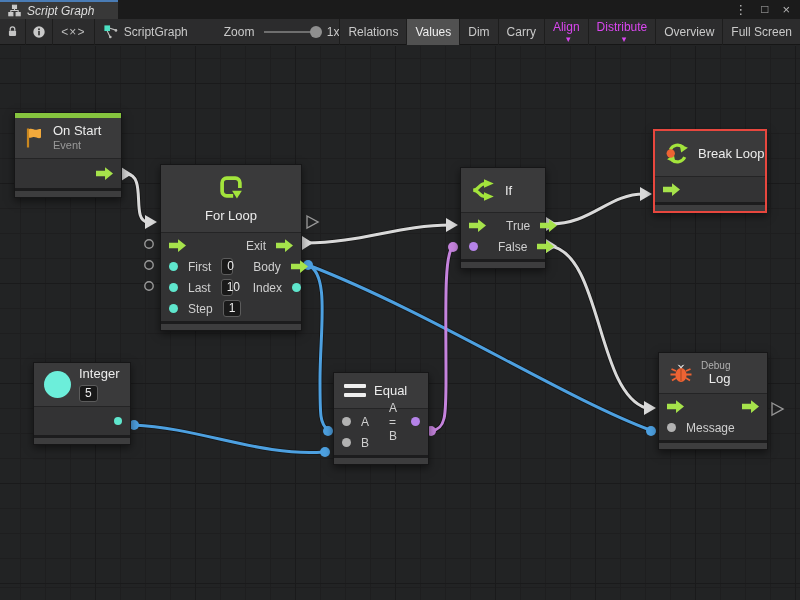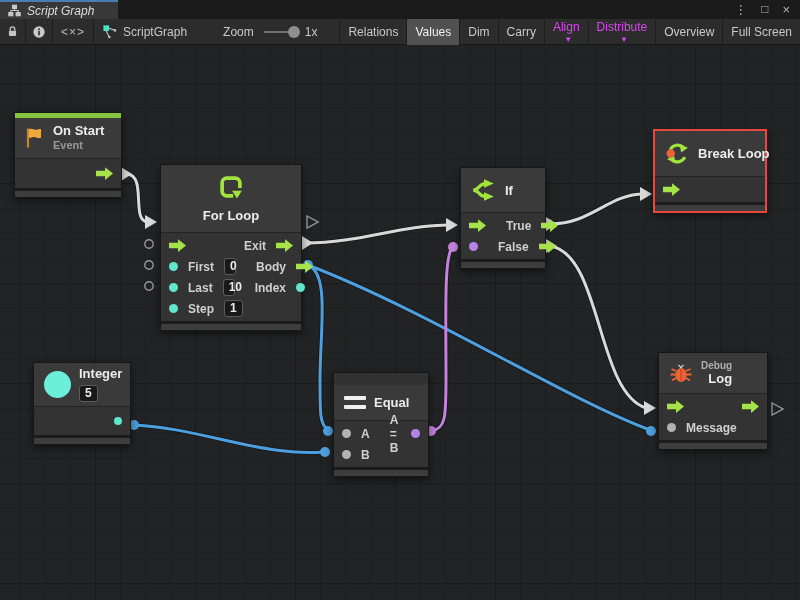--- a/index.html
+++ b/index.html
@@ -30,21 +30,21 @@
   .graph{position:absolute;left:0;top:46px;width:800px;height:554px;background-color:#222324;
     background-image:
       repeating-linear-gradient(90deg,#1a1a1b 0 1px,transparent 1px 100px),
       repeating-linear-gradient(0deg,#1a1a1b 0 1px,transparent 1px 100px),
       repeating-linear-gradient(90deg,#1e1e1f 0 1px,transparent 1px 25px),
       repeating-linear-gradient(0deg,#1e1e1f 0 1px,transparent 1px 25px);
     background-position:-5px -16px;}
   .wires{position:absolute;left:0;top:-46px;width:800px;height:600px;z-index:1;pointer-events:none;}
 
   
-  .node{position:absolute;z-index:2;background:#323233;border:1px solid #161617;box-shadow:0 3px 8px rgba(0,0,0,.5);font-weight:bold;}
+  .node{position:absolute;z-index:2;background:#323233;border:1px solid #161617;box-shadow:0 3px 8px rgba(0,0,0,.5);}
   .node .accent{height:5px;background:#85c43e;}
   .hdr{background:#3a3a3b;display:flex;align-items:center;gap:8px;padding:6px 10px;}
   .hdr .tcol{display:flex;flex-direction:column;line-height:1.15;}
   .ntitle{font-size:13px;color:#ececec;white-space:nowrap;}
   .nsub{font-size:11px;color:#9a9a9a;}
   .nsub-top{font-size:10px;color:#b0b0b0;}
   .body{border-top:1px solid #242425;background:#333334;padding:2px 0;}
   .prow{height:21px;display:flex;align-items:center;gap:10px;padding:0 8px;font-size:12px;color:#cfcfcf;}
   .prow .sp{flex:1;}
   .footer{border-top:3px solid #1c1c1d;height:9px;background:#3d3d3e;}
@@ -109,21 +109,21 @@
         <path d="M7.5 4.5l6 2M4.5 7.5l3 6" stroke="#bdbdbd" stroke-width="1.2"></path>
         <circle cx="13.8" cy="6.8" r="1.4" fill="#bdbdbd"></circle>
         <circle cx="7.8" cy="13.8" r="1.4" fill="#bdbdbd"></circle>
       </svg>
       <span>ScriptGraph</span>
     </div>
     <span style="margin-left:28px">Zoom</span>
     <div class="zoom-track">
       <div class="zoom-handle"></div>
     </div>
-    <span style="margin-right:22px">1x</span>
+    <span style="margin-right:0">1x</span>
     <div class="tb-sep"></div>
     <div class="tb-btn">
         <span>Relations</span>
       </div>
     <div class="tb-sep"></div>
     <div class="tb-btn active">
         <span>Values</span>
       </div>
     <div class="tb-sep"></div>
     <div class="tb-btn">
@@ -346,21 +346,21 @@
       <div class="body">
         <div class="prow" style="height:24px;">
           <span class="sp"></span>
           <span class="dot teal" style="width:8px;height:8px;"></span>
         </div>
       </div>
       <div class="footer"></div>
     </div>
 
     <div class="node" style="left:333px;top:326px;width:96px;">
-      <div class="hdr" style="padding:10px 10px;margin-top:12px;">
+      <div class="hdr" style="padding:10px 10px;">
         <span class="eqbars">
             <i></i>
             <i></i>
           </span>
         <span class="ntitle">Equal</span>
       </div>
       <div class="body">
         <div class="prow">
           <span class="dot gray"></span>
           <span>A</span>

